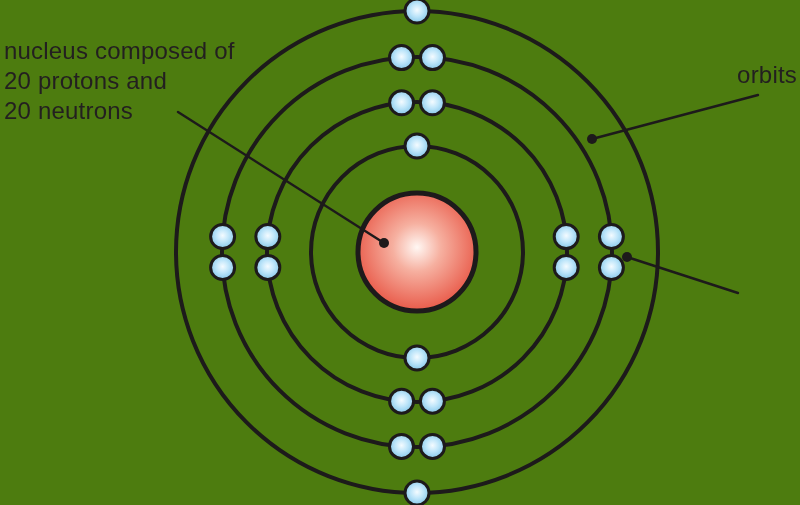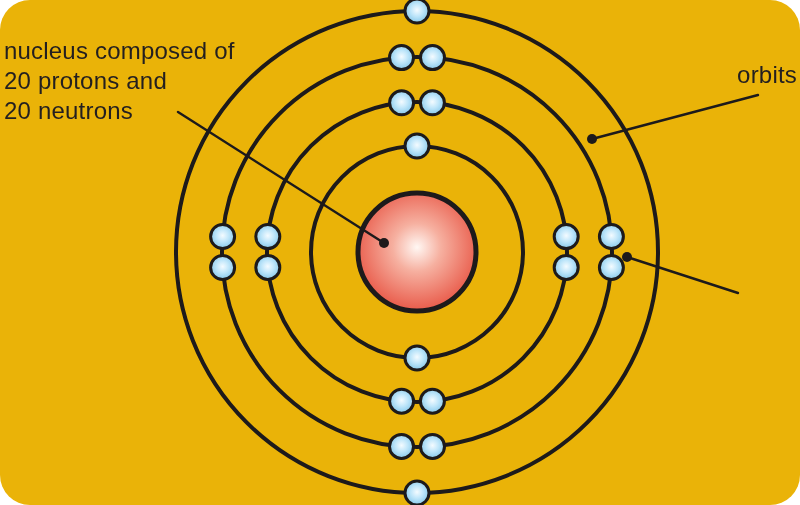--- a/index.html
+++ b/index.html
@@ -20,21 +20,21 @@
     white-space: pre-line;
     color: #231f20;
   }
   .nucleus-label  { left: 4px;  top: 36px; width: 320px; }
   .orbits-label   { top: 60px;  right: 3px; text-align: left; }
   .electrons-label{ top: 297px; right: 2px; text-align: right; }
 </style>
 </head>
 <body>
 
-<div class="stage" style="background: #eab308; border-radius: 30px;">
+<div class="stage" style="background: #4d7c0f;">
   <svg id="diagram-svg" width="800" height="505" viewBox="0 0 800 505">
       <defs>
         <radialGradient id="nucleusGrad" cx="50%" cy="46%" r="58%">
           <stop offset="0%" stop-color="#fff7f3"></stop>
           <stop offset="35%" stop-color="#f6b0a0"></stop>
           <stop offset="100%" stop-color="#e7503f"></stop>
         </radialGradient>
         <radialGradient id="electronGrad" cx="50%" cy="46%" r="58%">
           <stop offset="0%" stop-color="#f4fbff"></stop>
           <stop offset="45%" stop-color="#bfe6fa"></stop>

